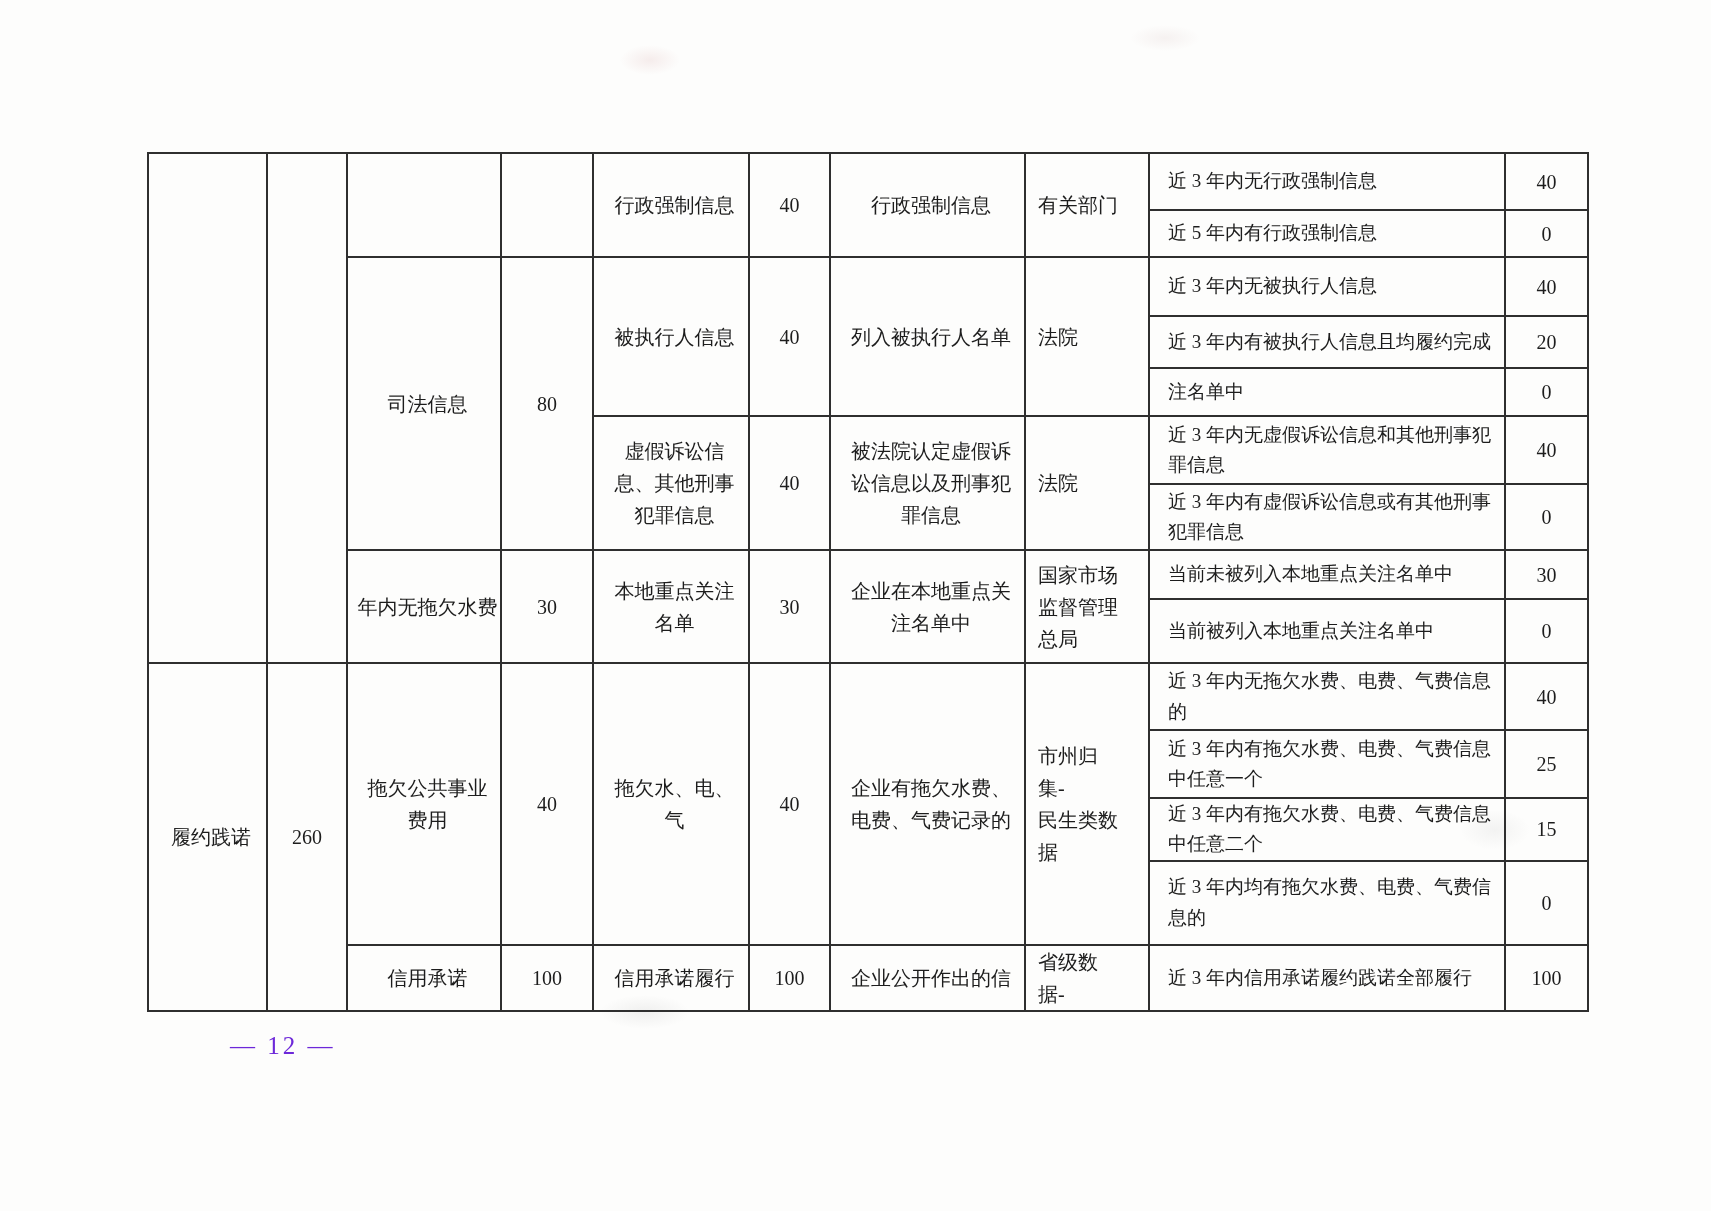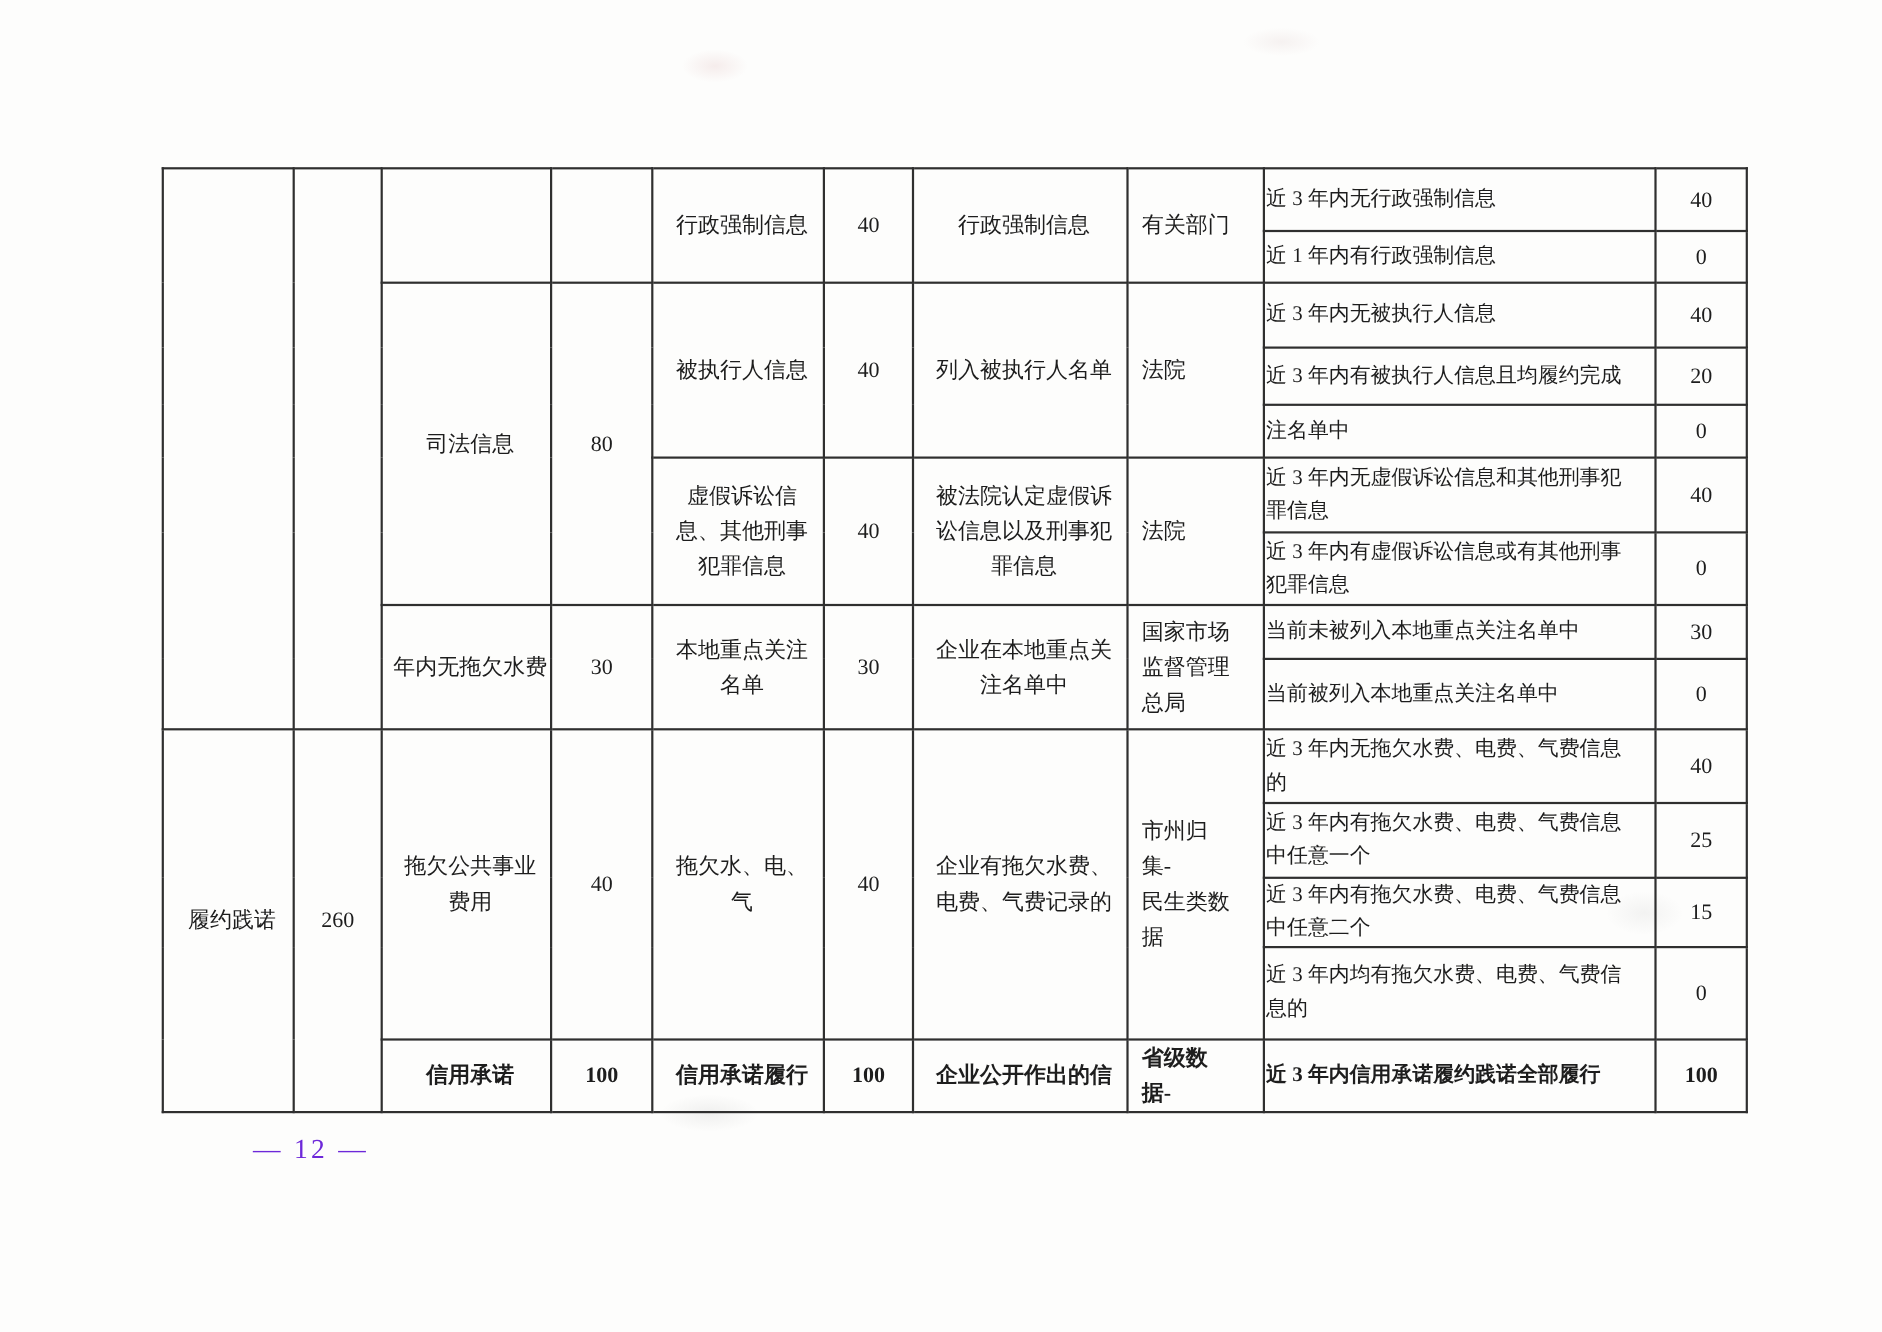--- a/index.html
+++ b/index.html
@@ -34,27 +34,27 @@
     vertical-align:middle;
     font-size:20px;
     line-height:1.6;
     white-space:pre-line;
     padding:0;
     overflow:hidden;
   }
   .score-table td.name{text-align:center;padding-left:9px;padding-right:2px;}
   .score-table td.num{text-align:center;}
   .score-table td.src{text-align:left;padding-left:12px;padding-right:24px;}
-  .score-table td.crit{text-align:left;padding-left:1px;padding-right:2px;font-size:19px;}
+  .score-table td.crit{text-align:left;padding-left:18px;padding-right:2px;font-size:19px;}
   .score-table td.score{text-align:center;}
   tr.r1{height:57px;}  tr.r2{height:47px;}  tr.r3{height:59px;}
   tr.r4{height:52px;}  tr.r5{height:48px;}  tr.r6{height:68px;}
   tr.r7{height:66px;}  tr.r8{height:49px;}  tr.r9{height:64px;}
   tr.r10{height:67px;} tr.r11{height:68px;} tr.r12{height:60px;}
-  tr.r13{height:84px;} tr.r14{height:47px;font-weight:bold;}
+  tr.r13{height:84px;} tr.r14{height:47px;}
 
   .page-number{
     position:absolute;left:230px;top:1032px;
     font-size:25px;letter-spacing:3px;color:#6d28d9;
   }
 </style>
 </head>
 <body>
 
 <div class="page">
@@ -83,21 +83,21 @@
         <td class="name" rowspan="2"></td>
         <td class="num" rowspan="2"></td>
         <td class="name" rowspan="2">行政强制信息</td>
         <td class="num" rowspan="2">40</td>
         <td class="name" rowspan="2">行政强制信息</td>
         <td class="src" rowspan="2">有关部门</td>
         <td class="crit">近 3 年内无行政强制信息</td>
         <td class="score">40</td>
       </tr>
       <tr class="r2">
-        <td class="crit">近 1 年内有行政强制信息</td>
+        <td class="crit">近 5 年内有行政强制信息</td>
         <td class="score">0</td>
       </tr>
       <tr class="r3">
         <td class="name" rowspan="5">司法信息</td>
         <td class="num" rowspan="5">80</td>
         <td class="name" rowspan="3">被执行人信息</td>
         <td class="num" rowspan="3">40</td>
         <td class="name" rowspan="3">列入被执行人名单</td>
         <td class="src" rowspan="3">法院</td>
         <td class="crit">近 3 年内无被执行人信息</td>

